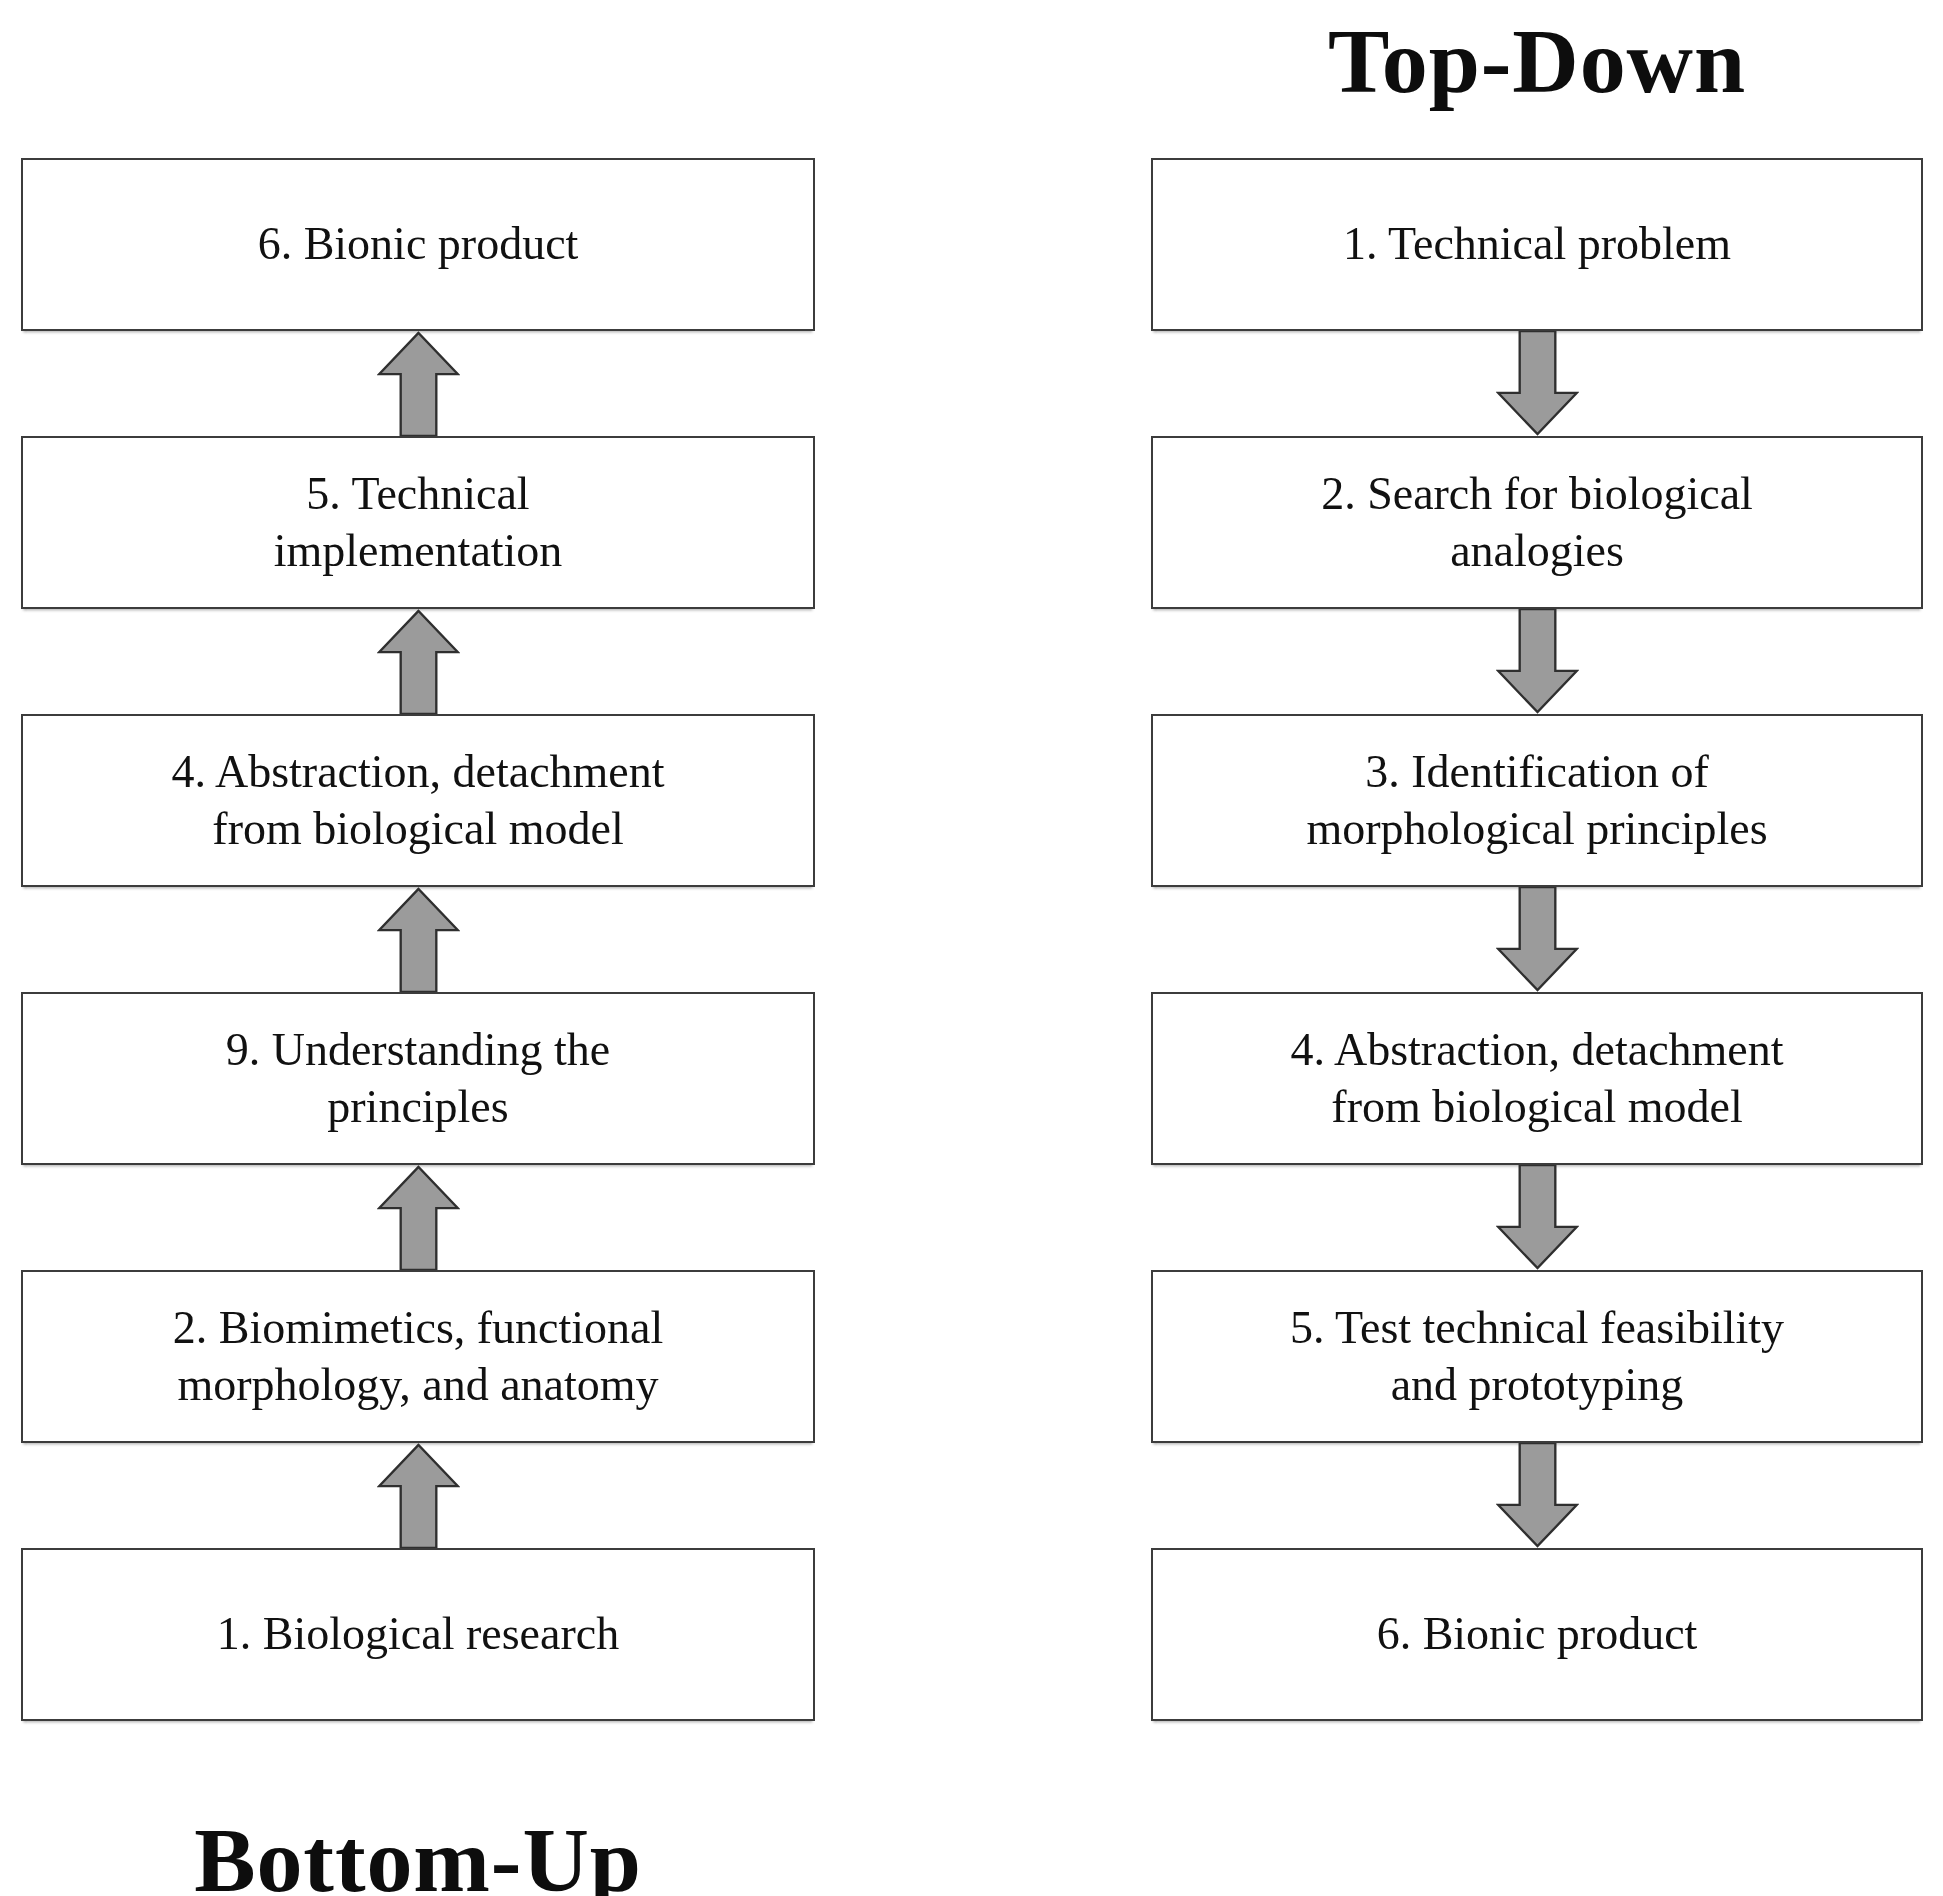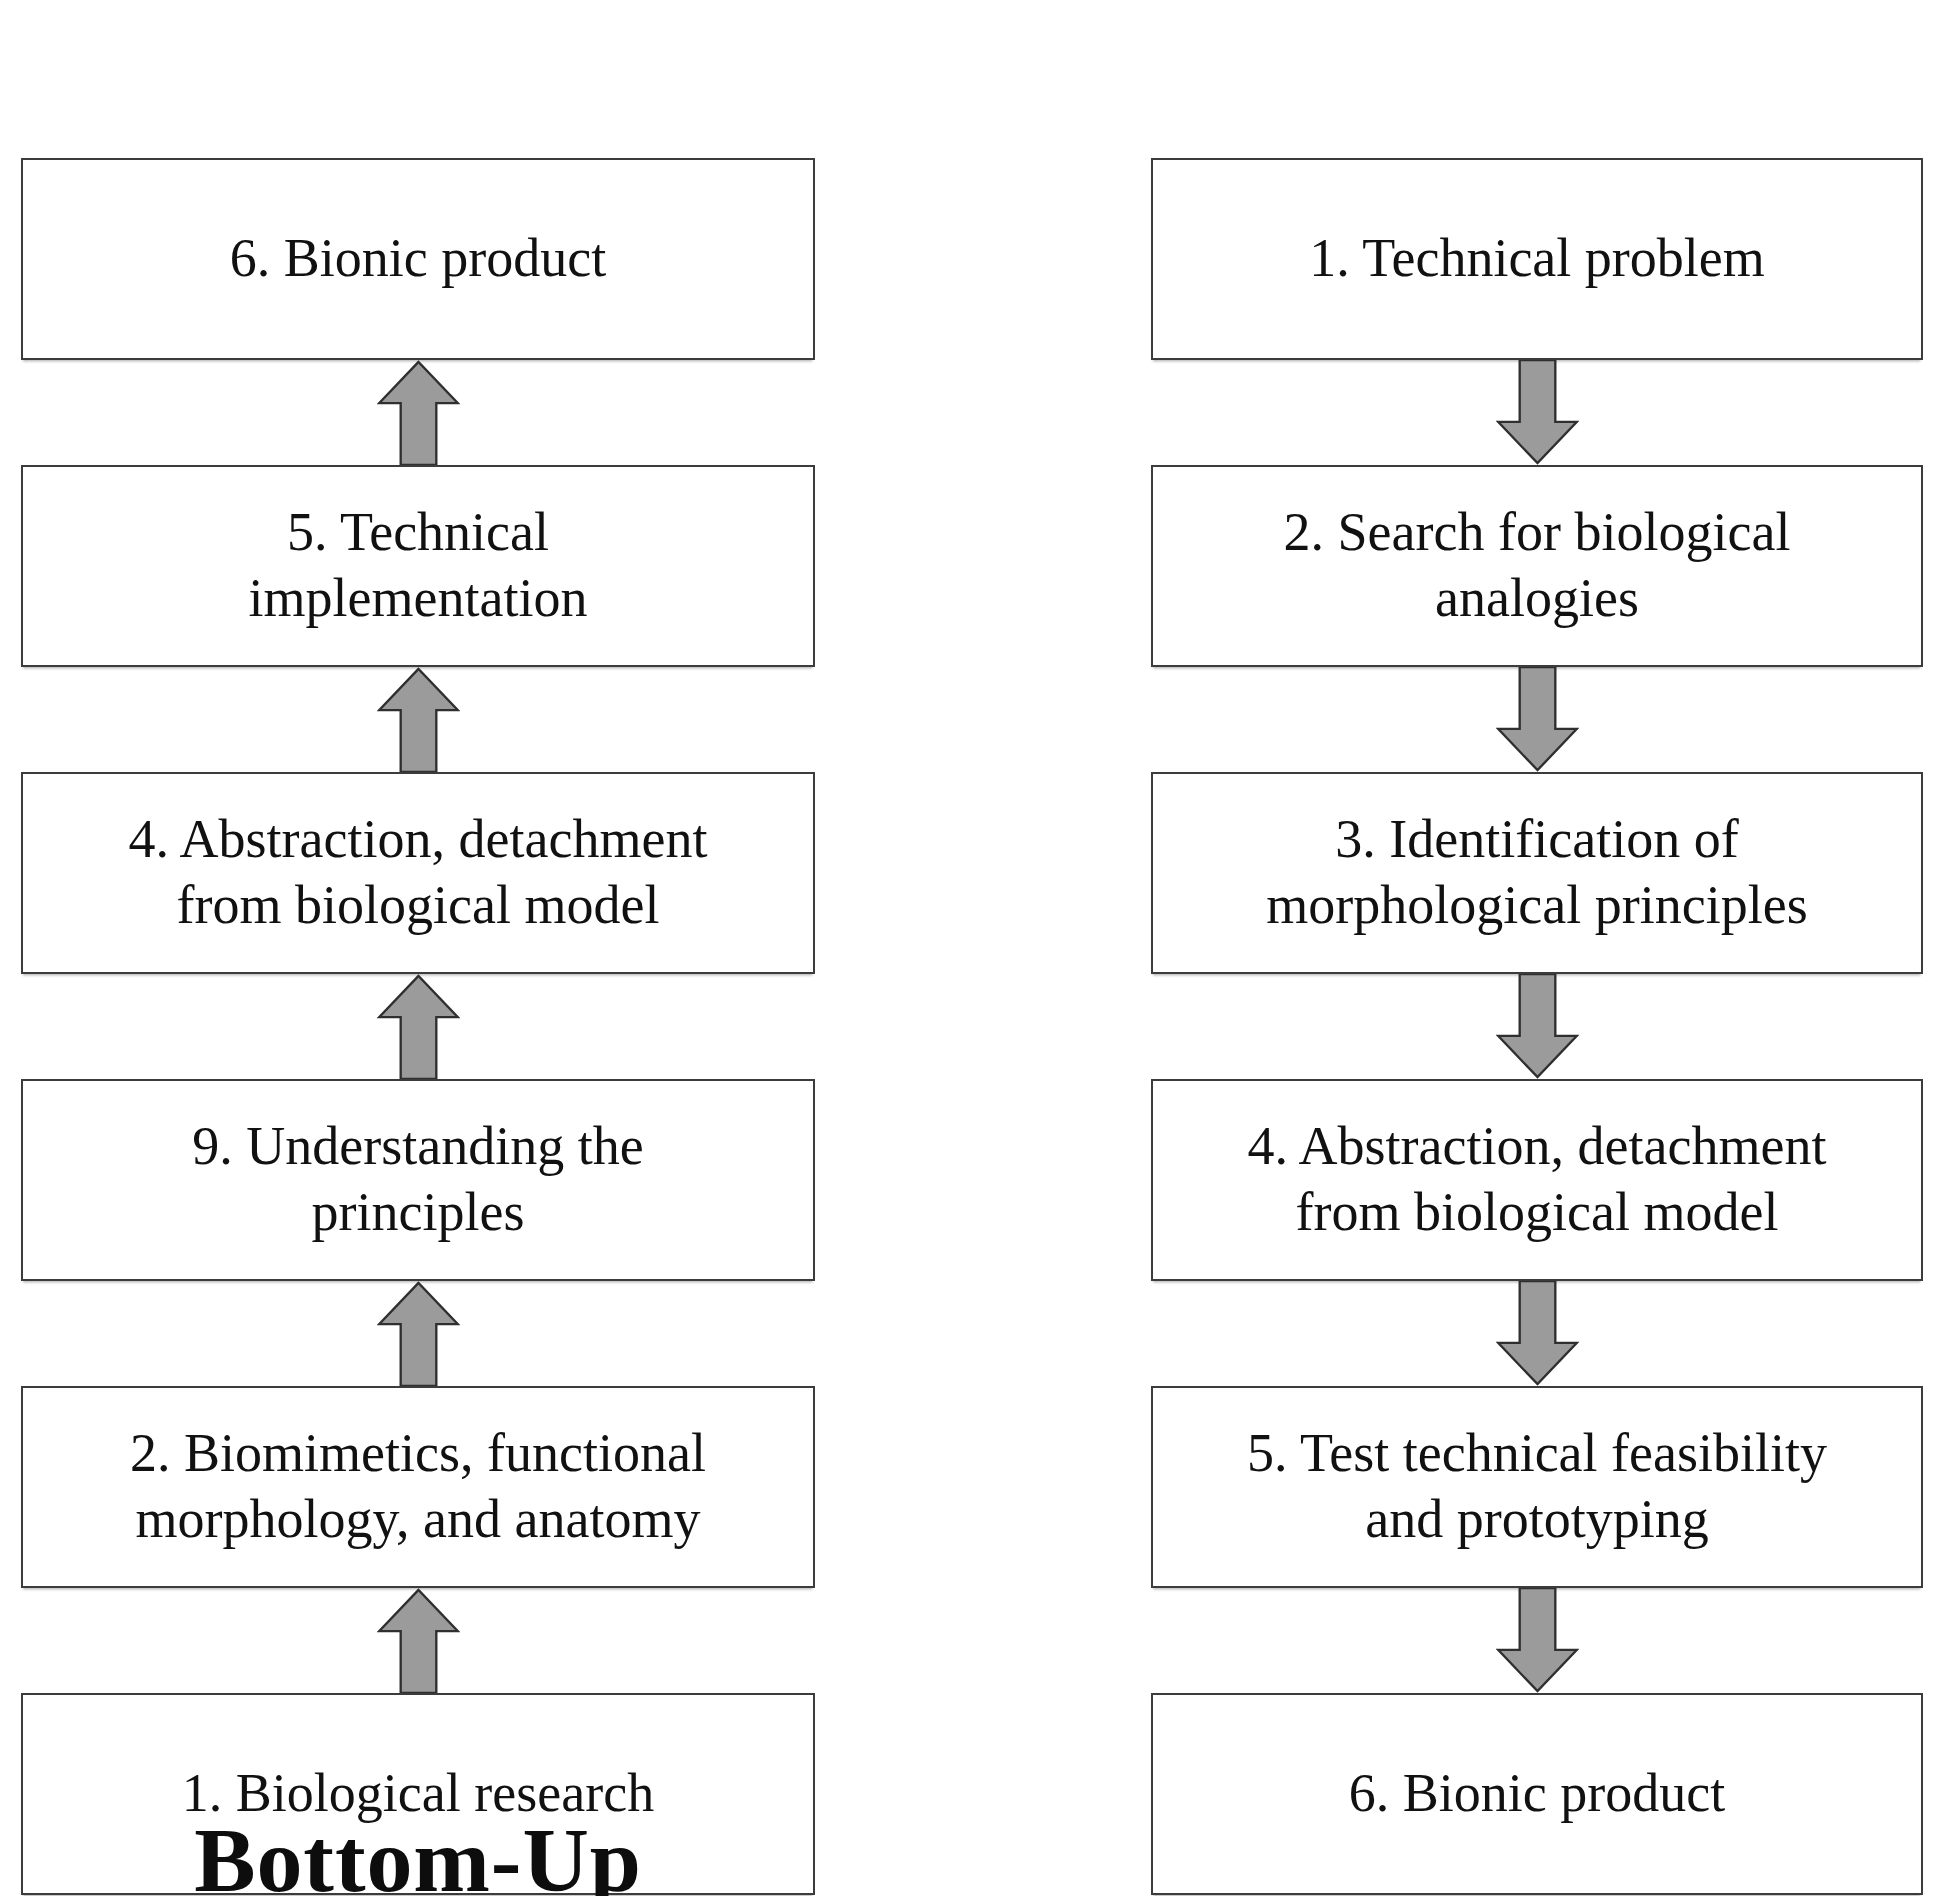--- a/index.html
+++ b/index.html
@@ -19,29 +19,29 @@
   .col {
     position: absolute;
     top: 158px;
     display: flex;
     flex-direction: column;
   }
   .col-left  { left: 21px;   width: 794px; }
   .col-right { left: 1151px; width: 772px; }
   .box {
     box-sizing: border-box;
-    height: 202px;
+    height: 173px;
     background: #ffffff;
     border: 2.8px solid #3c3c3c;
     box-shadow: 0 3.8px 2.8px -1.9px rgba(0,0,0,0.35);
     display: flex;
     align-items: center;
     justify-content: center;
     text-align: center;
-    font-size: 54px;
+    font-size: 46px;
     line-height: 1.22;
     white-space: pre-line;
     padding: 0 11.3px;
   }
   .gap {
     height: 105px;
     display: flex;
     justify-content: center;
   }
   .arrow-svg {
@@ -64,20 +64,21 @@
     color: #0d0d0d;
   }
   .title-top-down { left: 1151px; width: 772px; top: 7.5px; }
   .title-bottom-up { left: 21px;  width: 794px; top: 1759px; margin-top: 48px; }
 </style>
 </head>
 <body>
 
 <div class="canvas">
 
+  <div class="title title-top-down">Top-Down</div>
 
   <div class="col col-left">
 
     <div class="box">6. Bionic product</div>
 
     <div class="gap">
       <svg class="arrow-svg" viewBox="0 0 88 112">
         <polygon class="arrow-shape" points="44,2 2,46 25,46 25,112 63,112 63,46 86,46"></polygon>
       </svg>
     </div>

